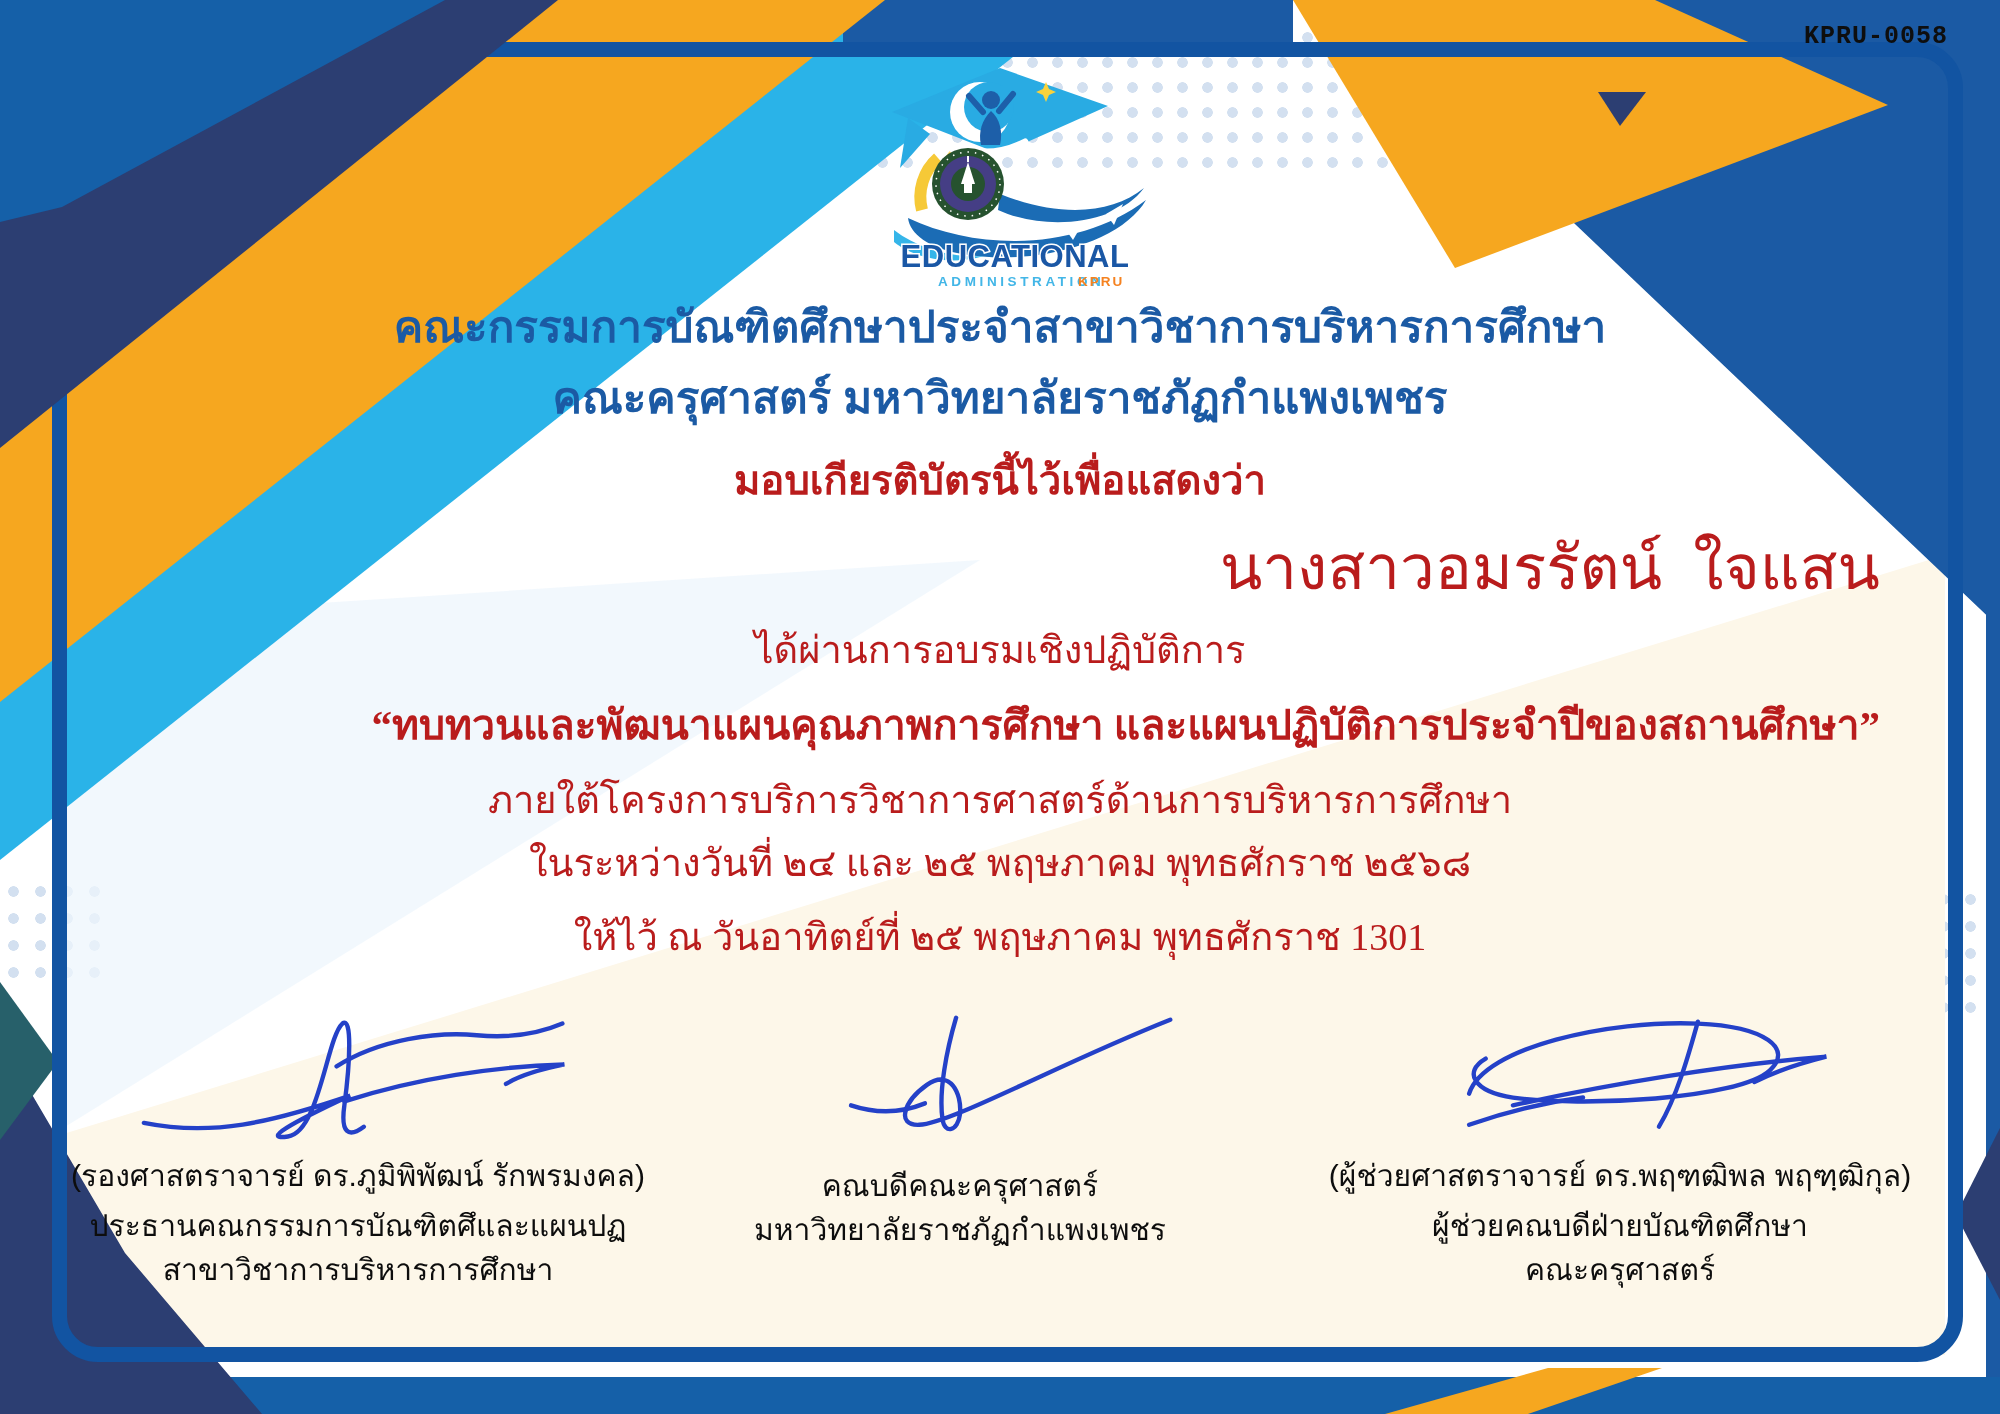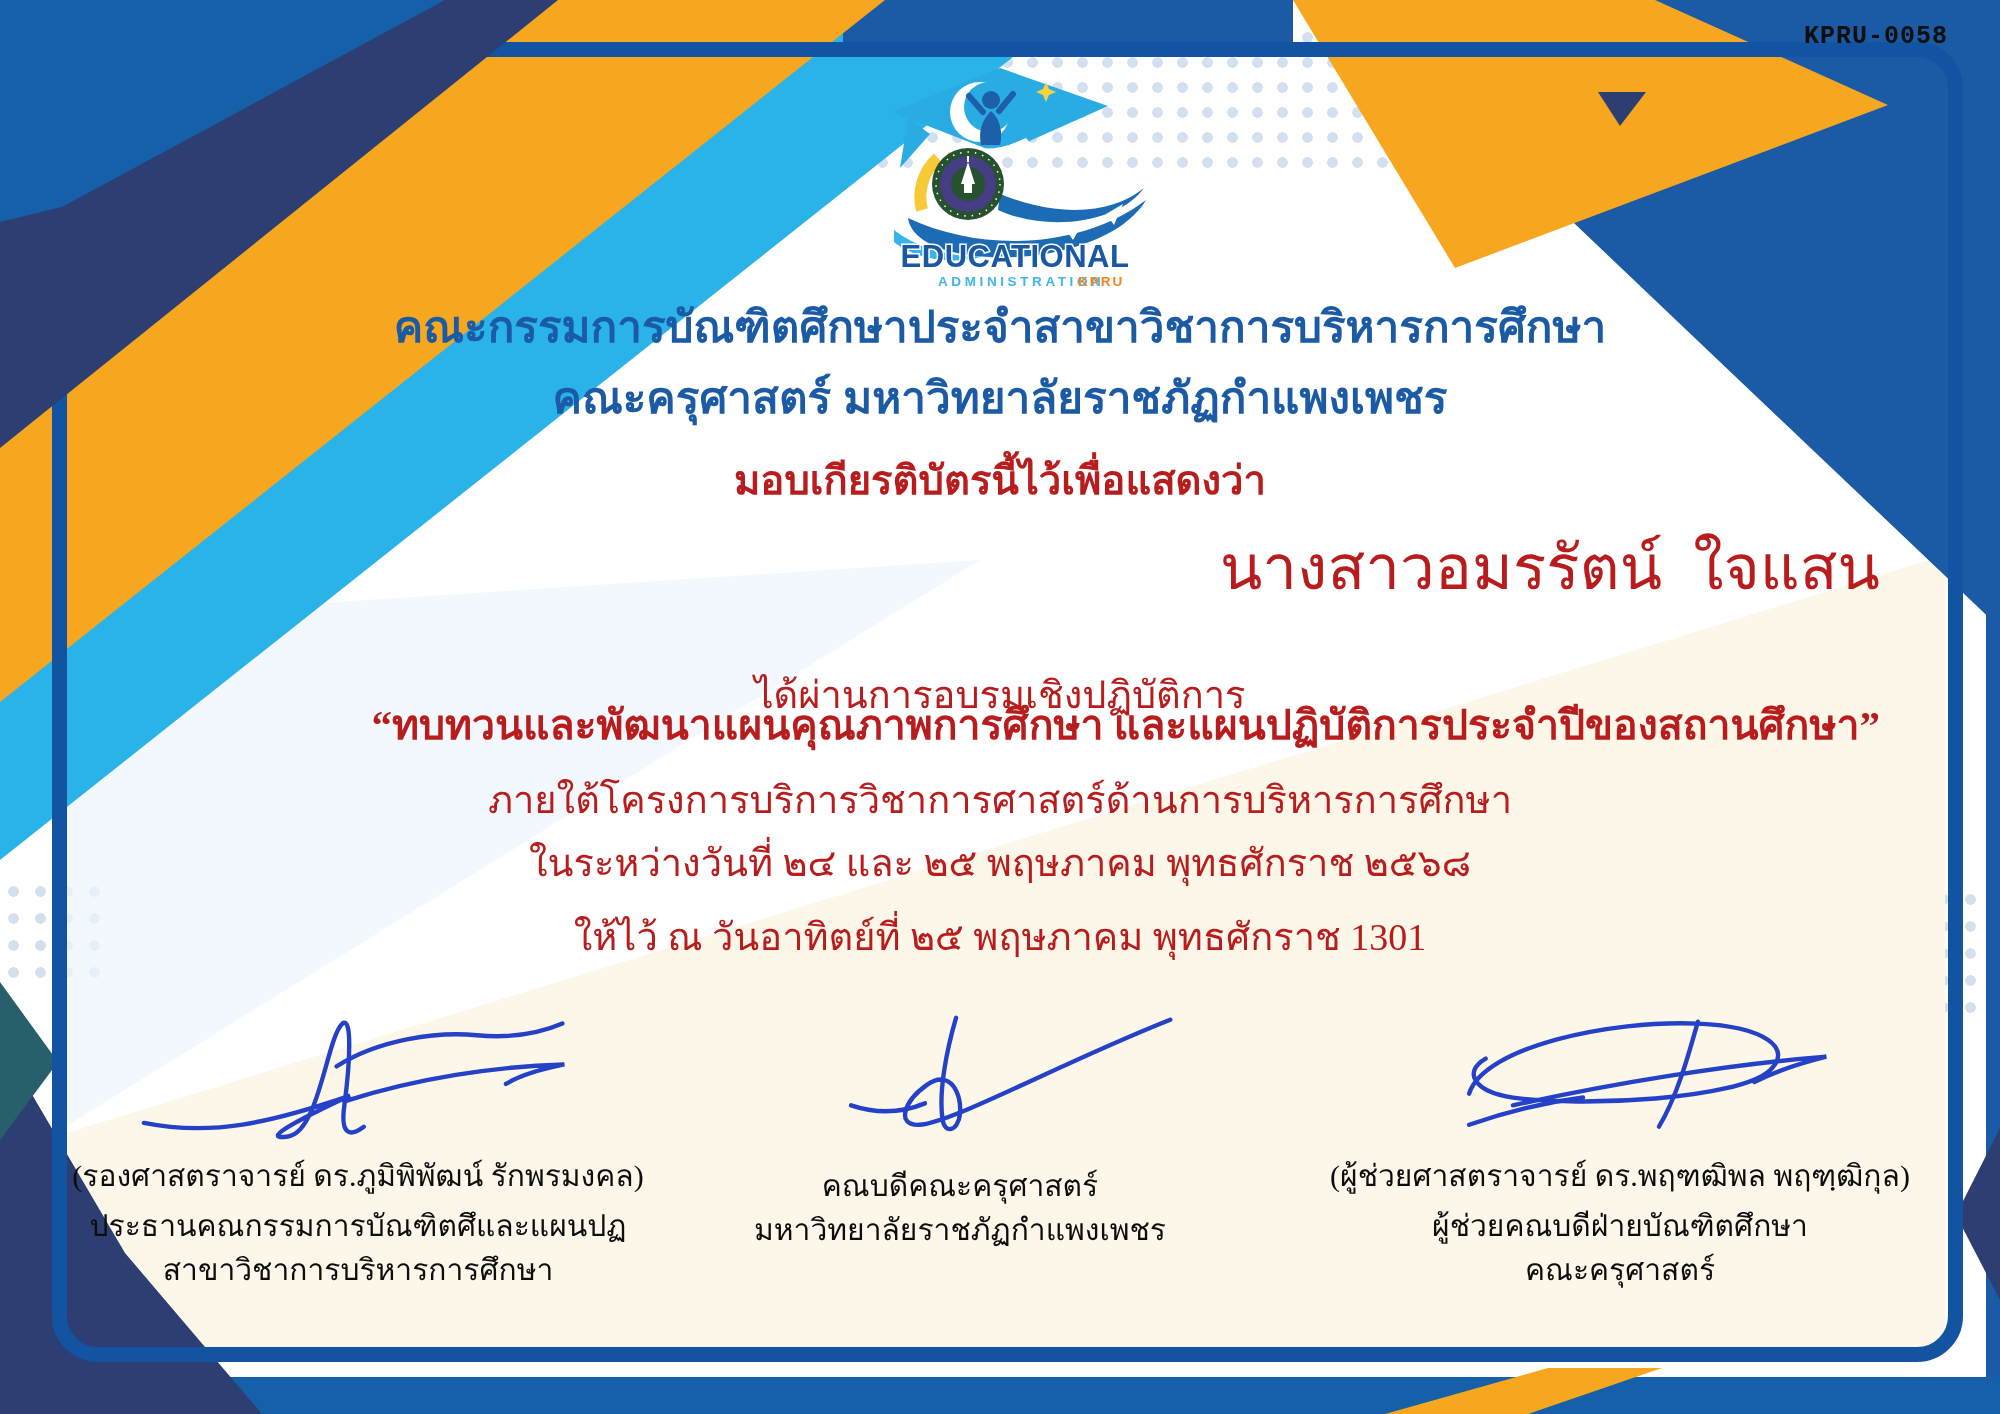--- a/index.html
+++ b/index.html
@@ -60,32 +60,32 @@
   .code{position:absolute;top:22px;right:52px;color:#0e0e0e;
         font-family:"Liberation Mono",monospace;font-size:25px;letter-spacing:1px;font-weight:700;}
   .logo{position:absolute;left:850px;top:62px;width:300px;height:238px;}
   .cline{position:absolute;left:120px;right:120px;text-align:center;color:#b91c1c;line-height:1.1;}
   .h-blue{font-weight:700;color:var(--blue);font-size:44px;}
   .h1{top:303px;}
   .h2{top:374px;}
   .presents{top:458px;font-weight:700;font-size:40px;}
   .name{top:534px;font-size:62px;font-family:"Liberation Serif",serif;white-space:pre;text-align:right;}
   .serif{font-family:"Liberation Serif",serif;}
-  .completion{top:630px;font-size:38px;margin-top:45px;}
+  .completion{top:630px;font-size:38px;}
   .course{top:703px;font-size:41px;font-weight:700;text-align:right;}
   .program{top:780px;font-size:38px;}
   .daterange{top:843px;font-size:38px;}
   .issuedate{top:917px;font-size:38px;}
 
   .sig-col{position:absolute;top:1008px;text-align:center;color:#0d0d0d;}
   .sig-col.c1{left:56px;width:604px;}
   .sig-col.c2{left:660px;width:600px;}
   .sig-col.c3{left:1305px;width:630px;}
   .sig-art{display:block;margin:0 auto;height:146px;}
-  .sig-name{font-family:Liberation Serif, serif;font-size:30px;margin-top:4px;line-height:1.2;}
+  .sig-name{font-family:Liberation Sans, sans-serif;font-size:30px;margin-top:4px;line-height:1.2;}
   .sig-title{font-family:"Liberation Serif",serif;font-size:30px;line-height:1.45;margin-top:10px;}
 
   .logo-txt-main{font-weight:800;font-size:31px;letter-spacing:.5px;
     fill:var(--logo_blue);stroke:#ffffff;stroke-width:3px;paint-order:stroke;}
   .logo-txt-sub{font-weight:700;font-size:13.5px;letter-spacing:3.6px;fill:var(--logo_light_blue);}
   .logo-txt-kpru{font-weight:700;font-size:13.5px;letter-spacing:2px;fill:var(--logo_orange);}
 </style>
 </head>
 <body>
 

